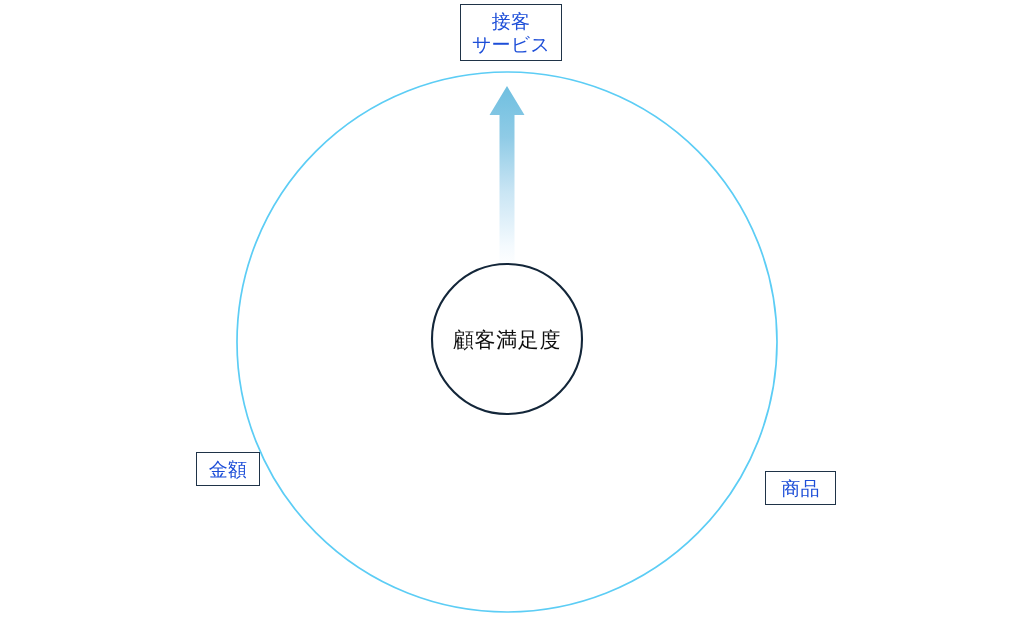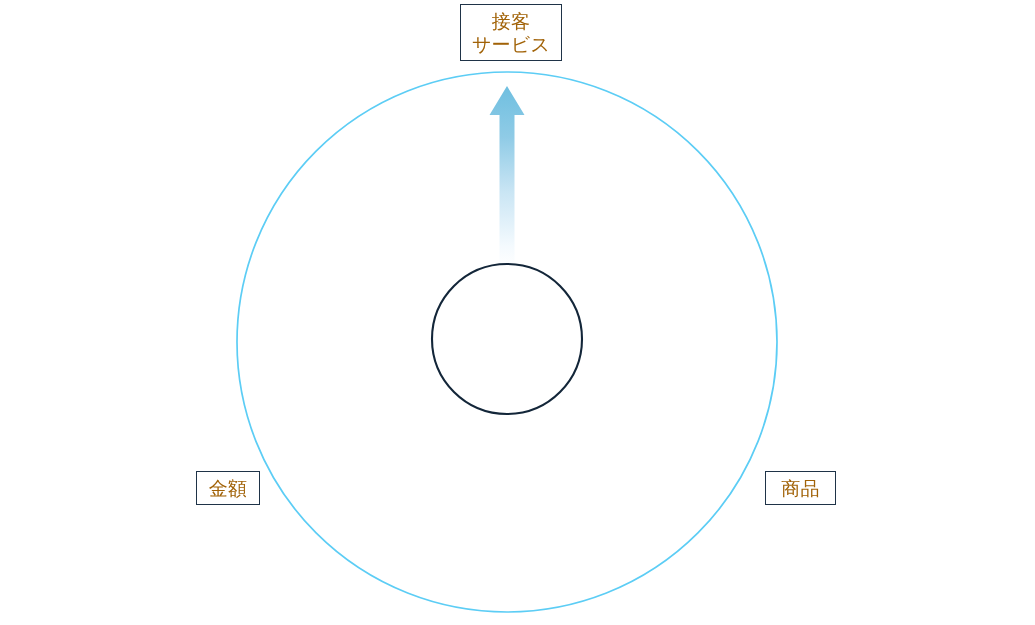--- a/index.html
+++ b/index.html
@@ -26,42 +26,42 @@
     top: 0;
     width: 1035px;
     height: 625px;
     display: block;
   }
   .node-label {
     position: absolute;
     box-sizing: border-box;
     background: #ffffff;
     border: 1px solid #1f3348;
-    color: #a16207;
+    color: #1d4ed8;
     text-align: center;
     line-height: 1.18;
     font-size: 19px;
     font-weight: 400;
     letter-spacing: 0.2px;
     white-space: pre-line;
     display: flex;
     align-items: center;
     justify-content: center;
     padding: 2px 8px;
     font-family: "DejaVu Sans", "Liberation Sans", sans-serif;
   }
   #label-service {
     left: 460px;
     top: 4px;
     width: 102px;
     height: 57px;
   }
   #label-price {
     left: 196px;
-    top: 471px;
+    top: 452px;
     width: 64px;
     height: 34px;
   }
   #label-product {
     left: 765px;
     top: 471px;
     width: 71px;
     height: 34px;
   }
   .center-text {
@@ -122,20 +122,21 @@
 
     <g>
       <g transform="rotate(240 507 339)">
         <polygon fill="url(#grad-dr)" points="499.5,268 514.5,268 514.5,115 524.5,115 507,86 489.5,115 499.5,115"></polygon>
       </g>
     </g>
 
     <circle cx="507" cy="339" r="75" fill="#ffffff" stroke="#132639" stroke-width="2.1"></circle>
   </svg>
 
+  <div class="center-text">顧客満足度</div>
 
   <div class="node-label" id="label-service">接客
 サービス</div>
 
   <div class="node-label" id="label-price">金額</div>
 
   <div class="node-label" id="label-product">商品</div>
 
 </div>
 

